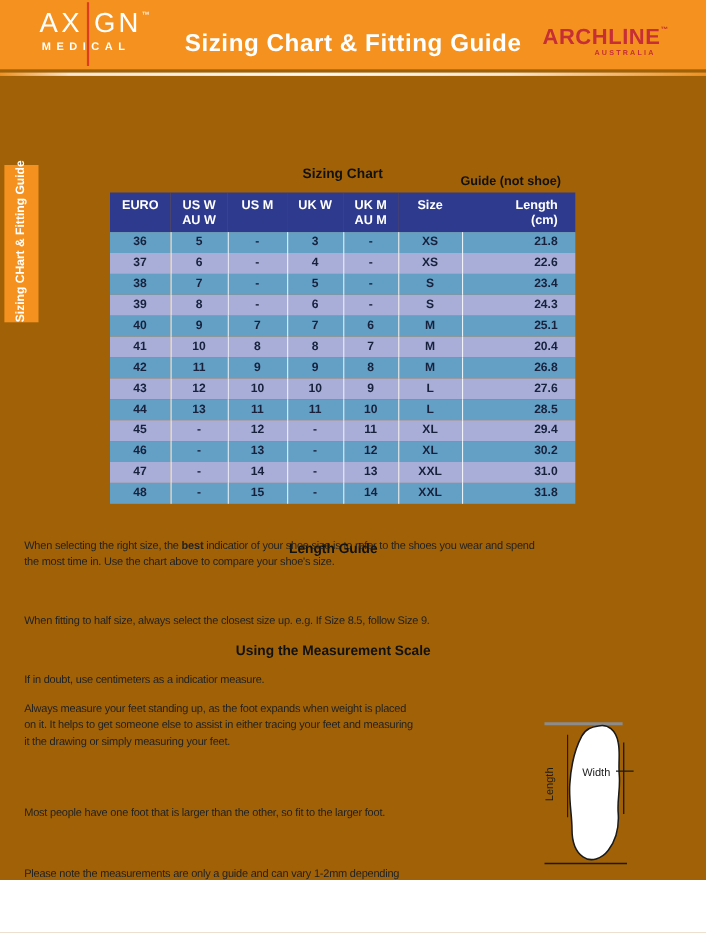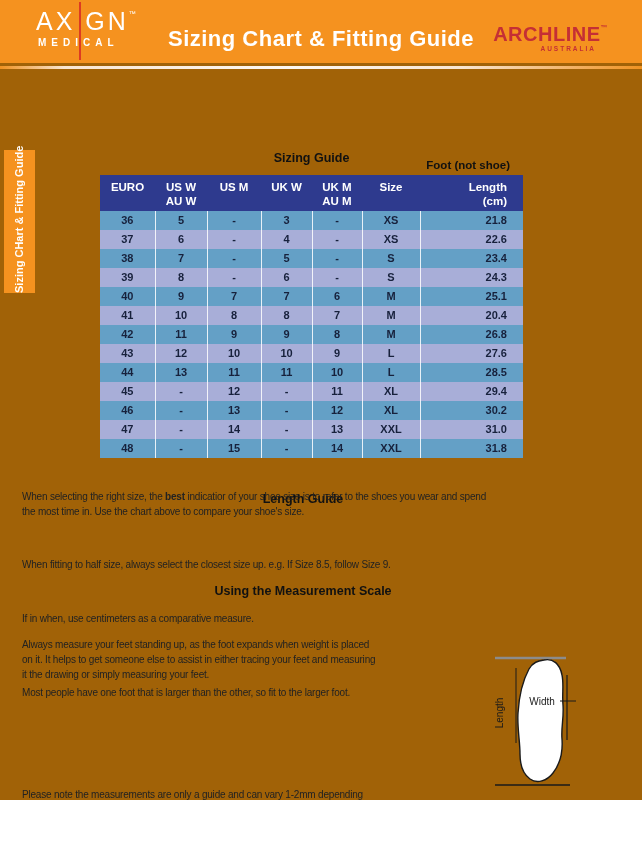--- a/index.html
+++ b/index.html
@@ -76,22 +76,22 @@
       <div class="partner-sub">AUSTRALIA</div>
     </div>
   </div>
   <div class="header-rule"></div>
 
   <div class="side-tab">
     <div class="side-tab-text">Sizing CHart
 &amp; Fitting Guide</div>
   </div>
 
-  <div class="chart-title">Sizing Guide</div>
-  <div class="chart-note">Foot (not shoe)</div>
+  <div class="chart-title">Sizing Chart</div>
+  <div class="chart-note">Guide (not shoe)</div>
   <table class="sizing-table">
     <thead>
       <tr>
           <th>EURO</th>
           <th>US W
 AU W</th>
           <th>US M</th>
           <th>UK W</th>
           <th>UK M
 AU M</th>
@@ -220,25 +220,25 @@
         </tr>
       </tbody>
   </table>
 
   <div class="section-heading" style="top:492px">Length Guide</div>
   <div class="para" style="top:489px"><span>When selecting the right size, the </span><b>best</b><span> indicatior of your shoe size is to refer to the shoes you wear and spend
 the most time in. Use the chart above to compare your shoe's size.</span></div>
   <div class="para" style="top:557px">When fitting to half size, always select the closest size up. e.g. If Size 8.5, follow Size 9.</div>
 
   <div class="section-heading" style="top:584px">Using the Measurement Scale</div>
-  <div class="para" style="top:611px">If in when, use centimeters as a comparative measure.</div>
+  <div class="para" style="top:611px">If in doubt, use centimeters as a indicatior measure.</div>
   <div class="para" style="top:637px">Always measure your feet standing up, as the foot expands when weight is placed
 on it. It helps to get someone else to assist in either tracing your feet and measuring
 it the drawing or simply measuring your feet.</div>
-  <div class="para" style="top:685px">Most people have one foot that is larger than the other, so fit to the larger foot.</div>
+  <div class="para" style="top:732px">Most people have one foot that is larger than the other, so fit to the larger foot.</div>
   <div class="para" style="top:787px">Please note the measurements are only a guide and can vary 1-2mm depending
 on style.</div>
 
   <svg class="foot-diagram" viewBox="0 0 100 142">
     <line x1="3" y1="8" x2="74" y2="8" stroke="#8c8c8c" stroke-width="2.6"></line>
     <path d="M52,10 C61,8 68,14 70,25 C72,34 70,44 71,55 C72,68 69,77 70,89 C71,103 68,114 61,123 C55,131 45,134 38,129 C31,124 28,115 28,104 C28,91 25,77 26,63 C27,47 31,30 37,19 C41,12 46,11 52,10 Z" fill="#fff" stroke="#1a1a1a" stroke-width="1.4"></path>
     <line x1="24" y1="18" x2="24" y2="93" stroke="#1a1a1a" stroke-width="1"></line>
     <line x1="75" y1="25" x2="75" y2="90" stroke="#1a1a1a" stroke-width="1.2"></line>
     <line x1="68" y1="51" x2="84" y2="51" stroke="#1a1a1a" stroke-width="1"></line>
     <text x="50" y="55" font-size="10" fill="#1a1a1a" text-anchor="middle" font-family="Liberation Sans, sans-serif">Width</text>

